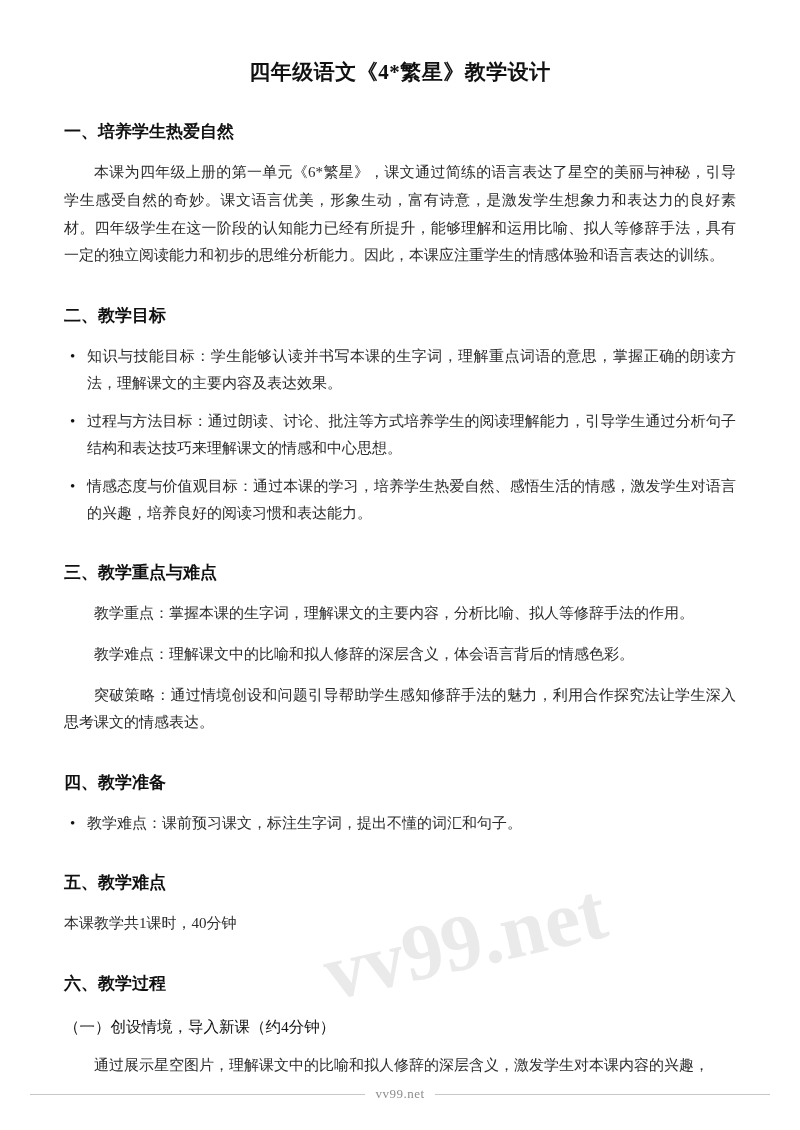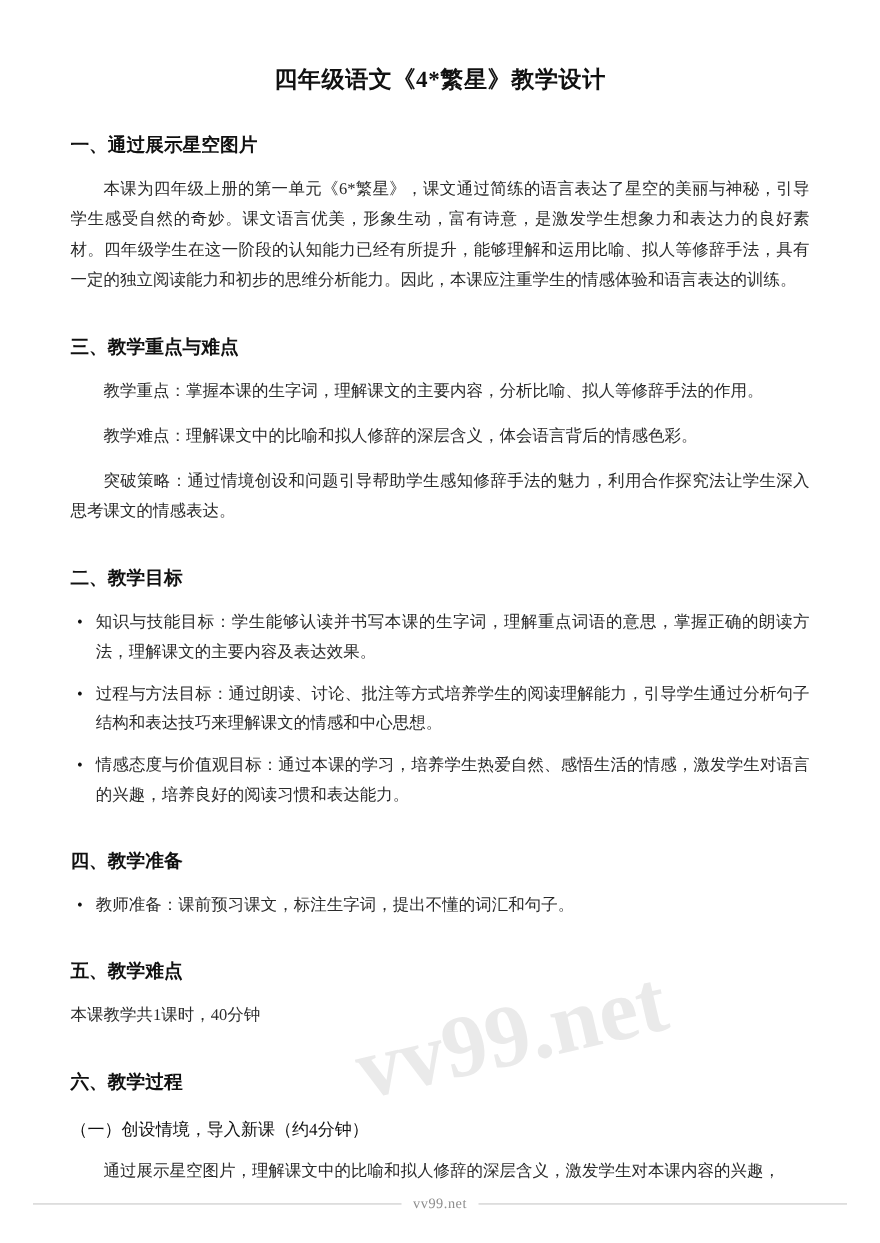--- a/index.html
+++ b/index.html
@@ -107,44 +107,44 @@
 </style>
 </head>
 <body>
 
 <div class="page">
   <div class="content">
 
     <h1 class="doc-title">四年级语文《4*繁星》教学设计</h1>
 
     <section>
-      <h2 class="section-heading">一、通过展示星空图片</h2>
+      <h2 class="section-heading">一、培养学生热爱自然</h2>
       <p class="body-text indent">本课为四年级上册的第一单元《6*繁星》，课文通过简练的语言表达了星空的美丽与神秘，引导学生感受自然的奇妙。课文语言优美，形象生动，富有诗意，是激发学生想象力和表达力的良好素材。四年级学生在这一阶段的认知能力已经有所提升，能够理解和运用比喻、拟人等修辞手法，具有一定的独立阅读能力和初步的思维分析能力。因此，本课应注重学生的情感体验和语言表达的训练。</p>
-    </section>
-
-    <section>
-      <h2 class="section-heading">三、教学重点与难点</h2>
-      <p class="body-text indent">教学重点：掌握本课的生字词，理解课文的主要内容，分析比喻、拟人等修辞手法的作用。</p>
-      <p class="body-text indent">教学难点：理解课文中的比喻和拟人修辞的深层含义，体会语言背后的情感色彩。</p>
-      <p class="body-text indent">突破策略：通过情境创设和问题引导帮助学生感知修辞手法的魅力，利用合作探究法让学生深入思考课文的情感表达。</p>
     </section>
 
     <section>
       <h2 class="section-heading">二、教学目标</h2>
       <ul class="bullet-list">
         <li>知识与技能目标：学生能够认读并书写本课的生字词，理解重点词语的意思，掌握正确的朗读方法，理解课文的主要内容及表达效果。</li>
         <li>过程与方法目标：通过朗读、讨论、批注等方式培养学生的阅读理解能力，引导学生通过分析句子结构和表达技巧来理解课文的情感和中心思想。</li>
         <li>情感态度与价值观目标：通过本课的学习，培养学生热爱自然、感悟生活的情感，激发学生对语言的兴趣，培养良好的阅读习惯和表达能力。</li>
       </ul>
     </section>
 
     <section>
+      <h2 class="section-heading">三、教学重点与难点</h2>
+      <p class="body-text indent">教学重点：掌握本课的生字词，理解课文的主要内容，分析比喻、拟人等修辞手法的作用。</p>
+      <p class="body-text indent">教学难点：理解课文中的比喻和拟人修辞的深层含义，体会语言背后的情感色彩。</p>
+      <p class="body-text indent">突破策略：通过情境创设和问题引导帮助学生感知修辞手法的魅力，利用合作探究法让学生深入思考课文的情感表达。</p>
+    </section>
+
+    <section>
       <h2 class="section-heading">四、教学准备</h2>
       <ul class="bullet-list">
-        <li>教师准备：课前预习课文，标注生字词，提出不懂的词汇和句子。</li>
+        <li>教学难点：课前预习课文，标注生字词，提出不懂的词汇和句子。</li>
       </ul>
     </section>
 
     <section>
       <h2 class="section-heading">五、教学难点</h2>
       <p class="body-text">本课教学共1课时，40分钟</p>
     </section>
 
     <section>
       <h2 class="section-heading">六、教学过程</h2>

